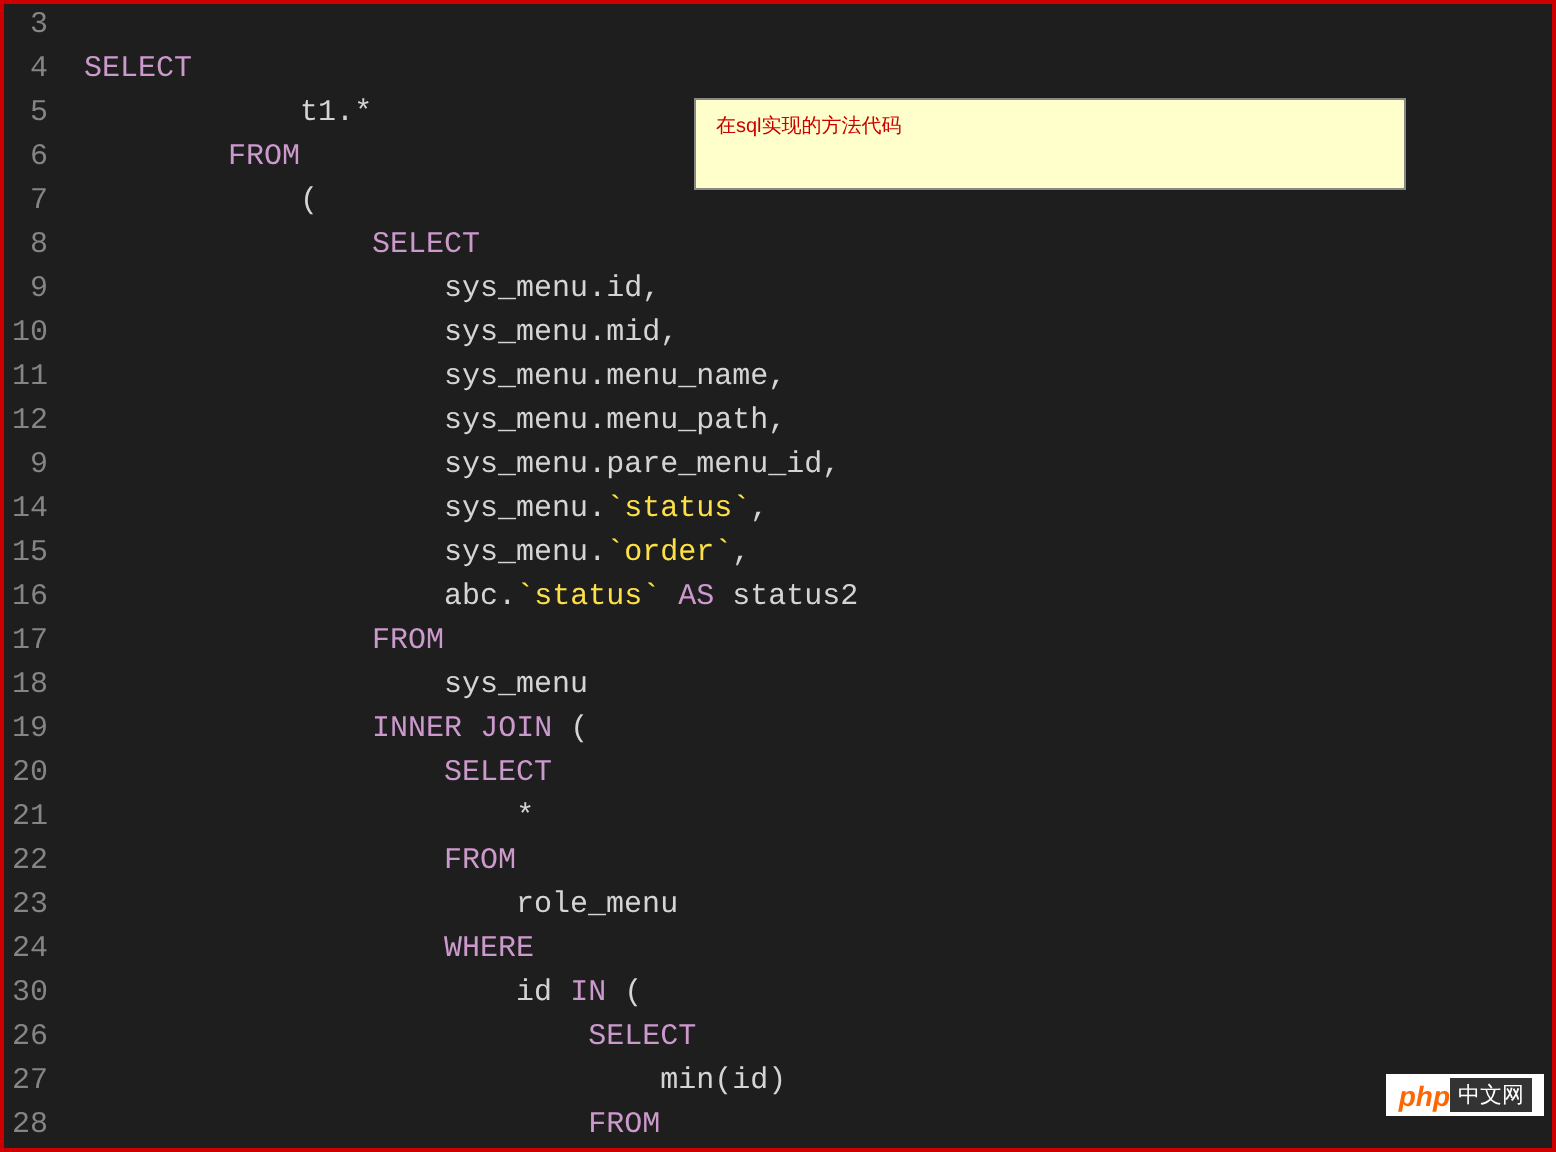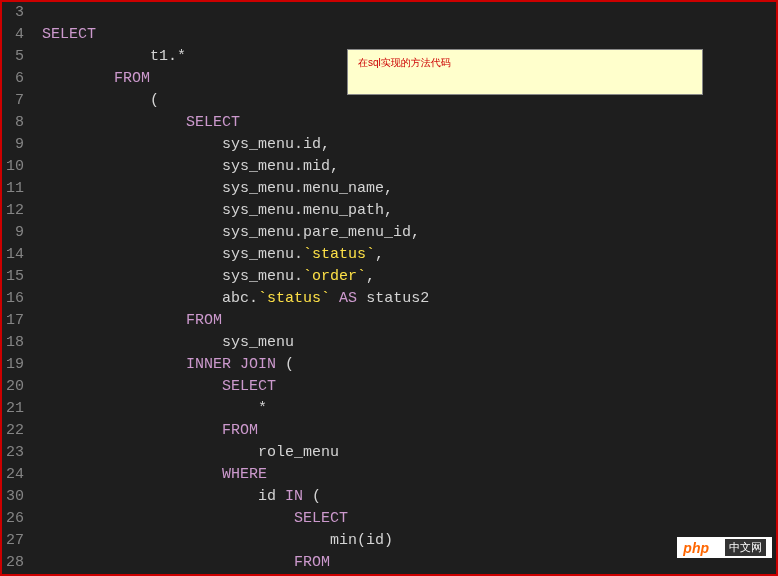--- a/index.html
+++ b/index.html
@@ -90,21 +90,21 @@
       font-weight: bold;
       font-size: 14px;
       font-family: Arial, sans-serif;
       font-style: italic;
     }
     .watermark-text {
       background: #333;
       color: #fff;
       font-size: 11px;
       padding: 1px 4px;
-      margin-left: 16px;
+      margin-left: 0;
       font-family: 'Microsoft YaHei', sans-serif;
     }
   </style>
 </head>
 <body>
 
 <div class="editor-wrapper">
   <div class="gutter" id="gutter">
       <div class="gutter-line">3</div>
       <div class="gutter-line">4</div>

